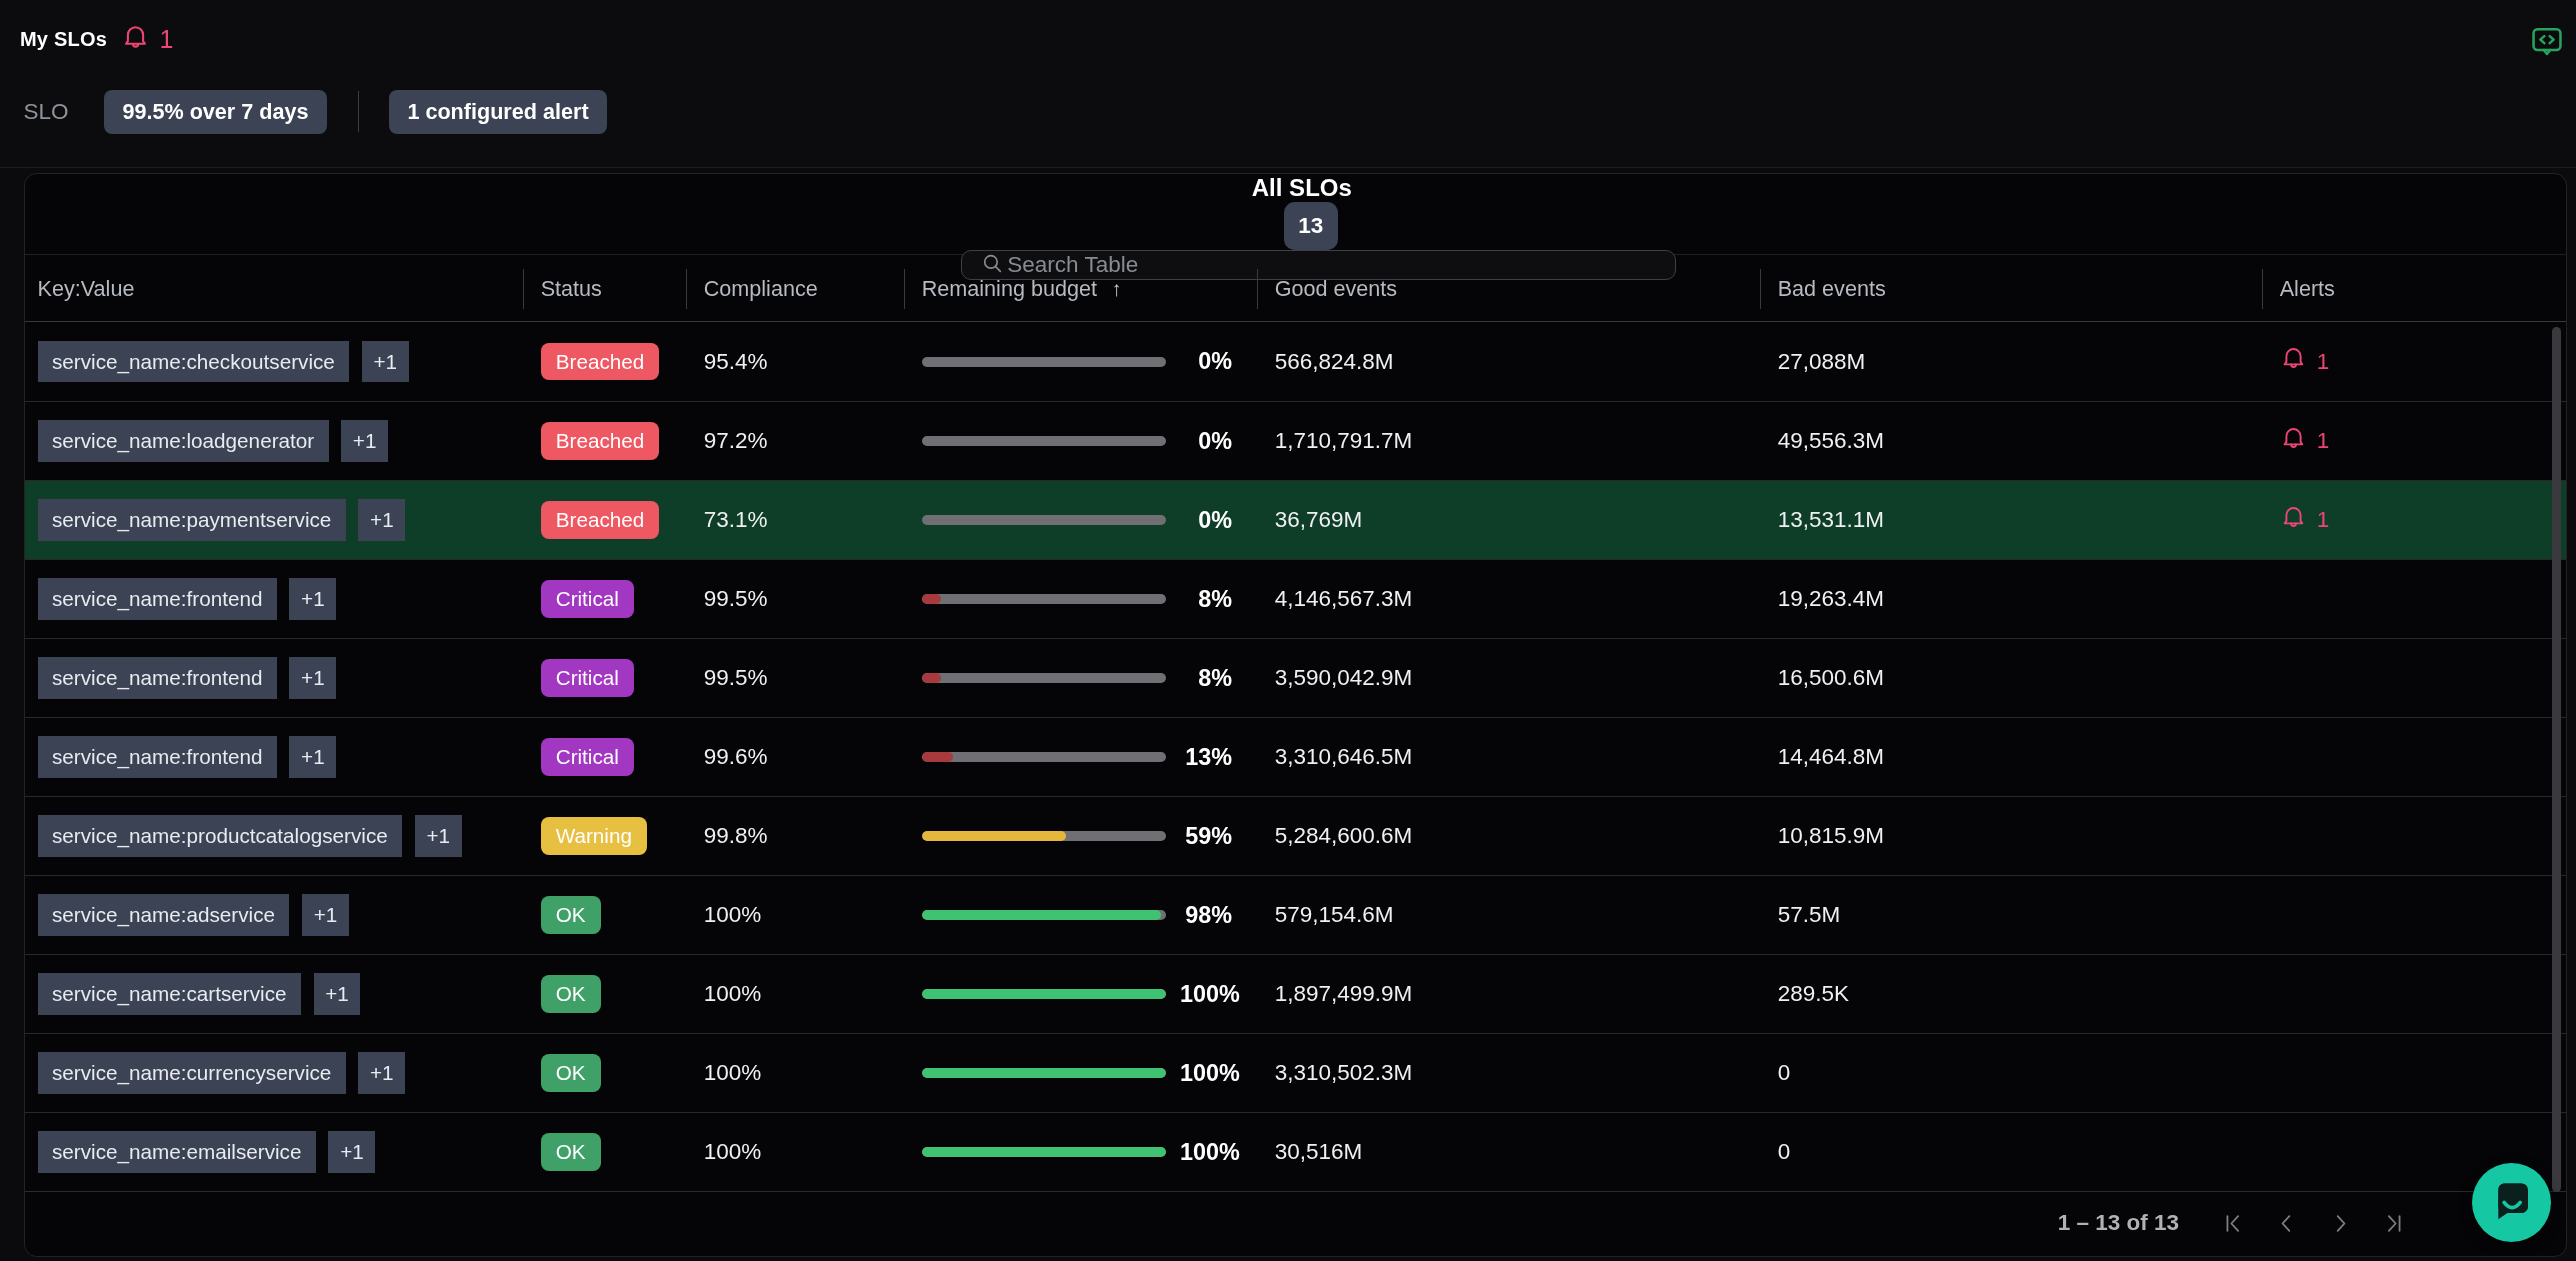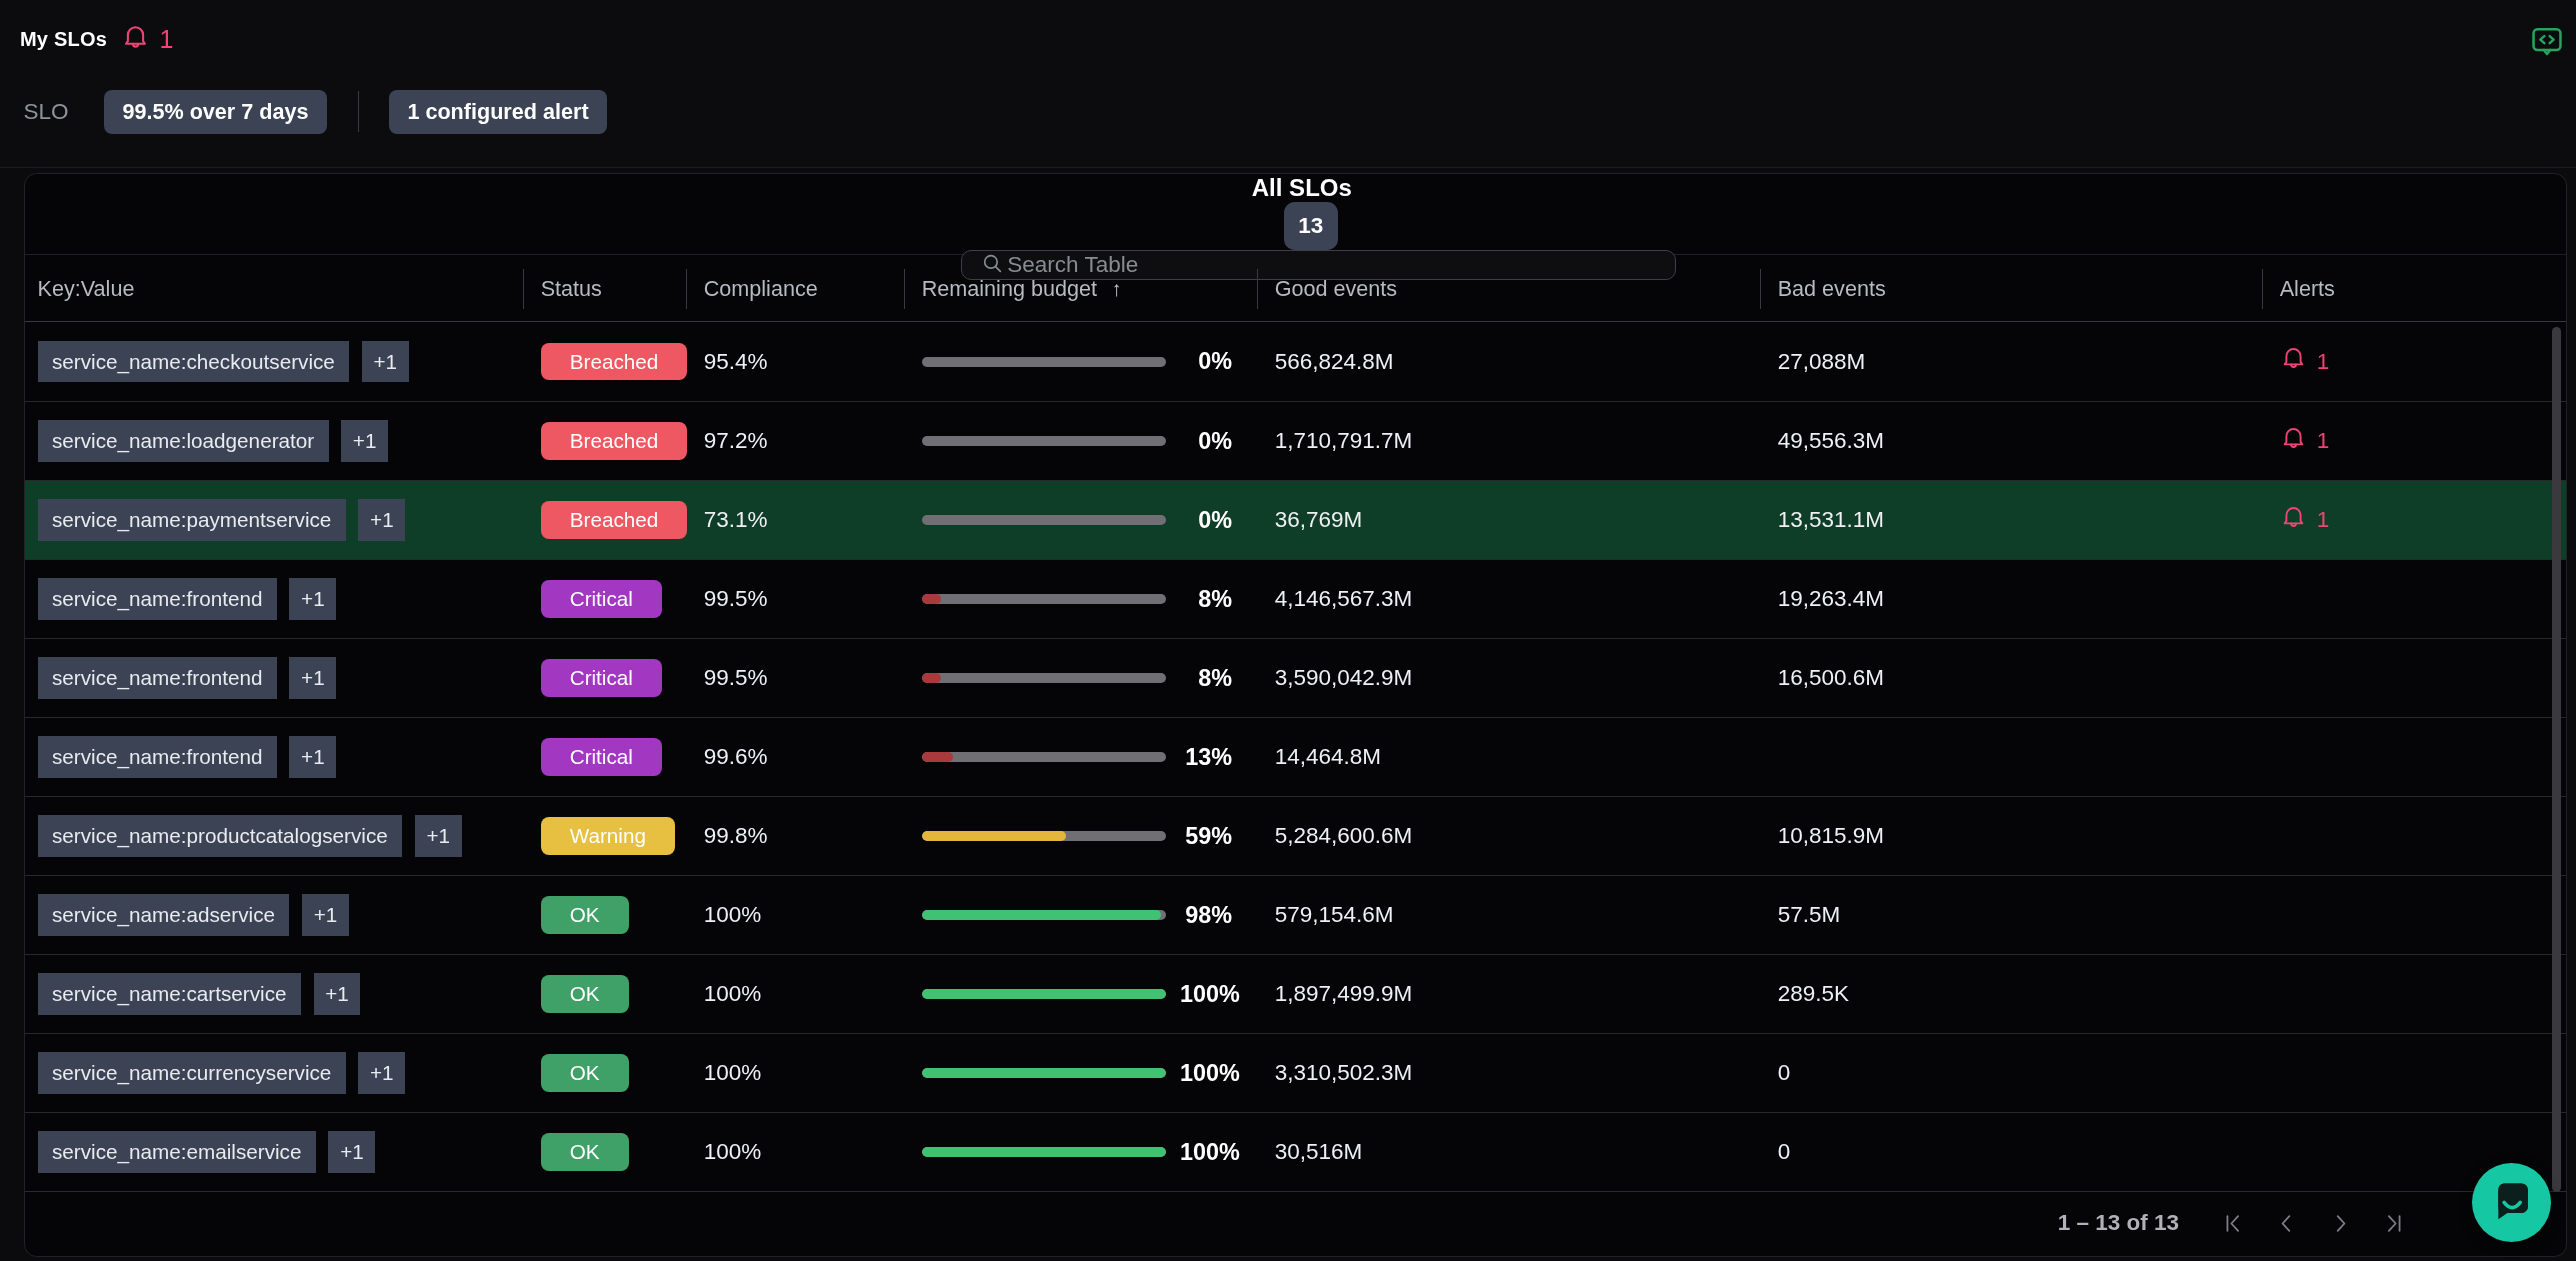--- a/index.html
+++ b/index.html
@@ -63,21 +63,21 @@
   .row.highlight { background:var(--row-highlight); }
 
   .cell { font-size:22.5px; color:#eef0f3; padding-left:18px; display:flex; align-items:center; white-space:nowrap; }
   .key-cell { padding-left:0.9px; gap:12.6px; }
   .chip {
     background:var(--chip-bg); color:#e8ebf0; font-size:20.7px; border-radius:0;
     padding:10px 14.4px; line-height:1.05;
   }
   .chip.plus { padding:10px 11.7px; }
 
-  .badge { font-size:20.7px; font-weight:500; color:#fff; padding:8px 29px; border-radius:8px; line-height:1.05; }
+  .badge { font-size:20.7px; font-weight:500; color:#fff; padding:8px 15px; border-radius:8px; line-height:1.05; }
   .badge-breached { background:var(--status-breached); }
   .badge-critical { background:var(--status-critical); }
   .badge-warning  { background:var(--status-warning); }
   .badge-ok       { background:var(--status-ok); }
 
   .bar { position:relative; width:244px; height:10px; border-radius:5.4px; background:var(--bar-track); overflow:hidden; flex:0 0 auto; }
   .bar-fill { position:absolute; left:0; top:0; bottom:0; border-radius:5.4px; }
   .fill-red    { background:var(--bar-red); }
   .fill-yellow { background:var(--bar-yellow); }
   .fill-green  { background:var(--bar-green); }
@@ -317,20 +317,21 @@
     <div class="cell status-cell">
       <span class="badge badge-critical">Critical</span>
     </div>
     <div class="cell compliance-cell">99.6%</div>
     <div class="cell budget-cell">
       <span class="bar">
         <span class="bar-fill fill-red" style="width: 13%;"></span>
       </span>
       <span class="pct">13%</span>
     </div>
+    <div class="cell good-cell">3,310,646.5M</div>
     <div class="cell bad-cell">14,464.8M</div>
     <div class="cell alerts-cell">
       
     </div>
   </div>
 
   <div class="row grid-row">
     <div class="cell key-cell">
       <span class="chip">service_name:productcatalogservice</span>
       <span class="chip plus">+1</span>

